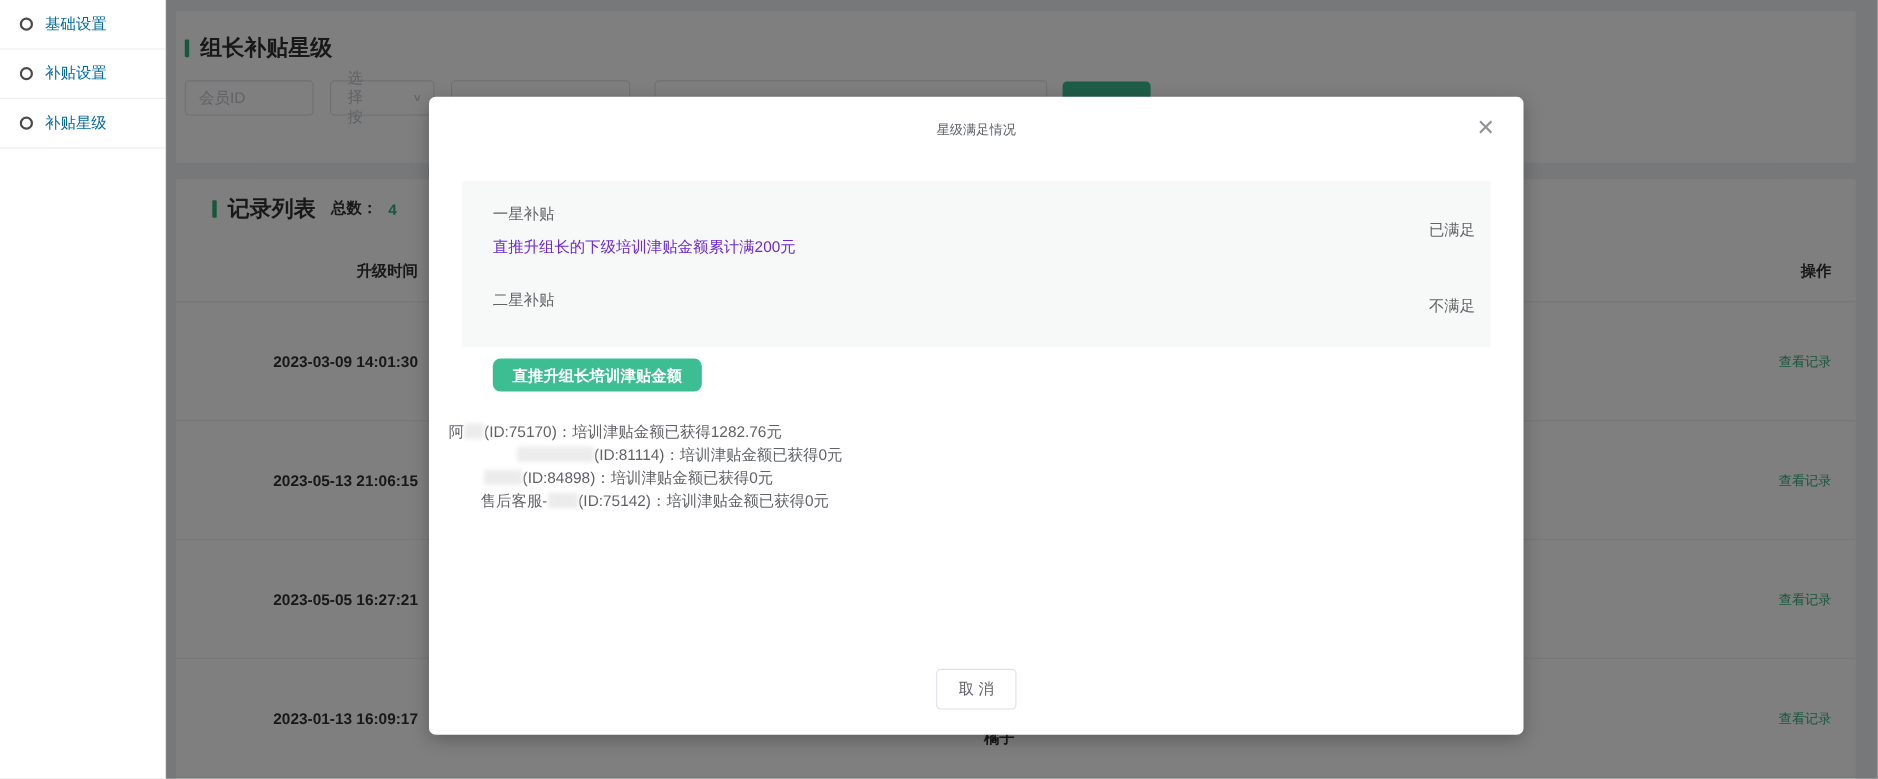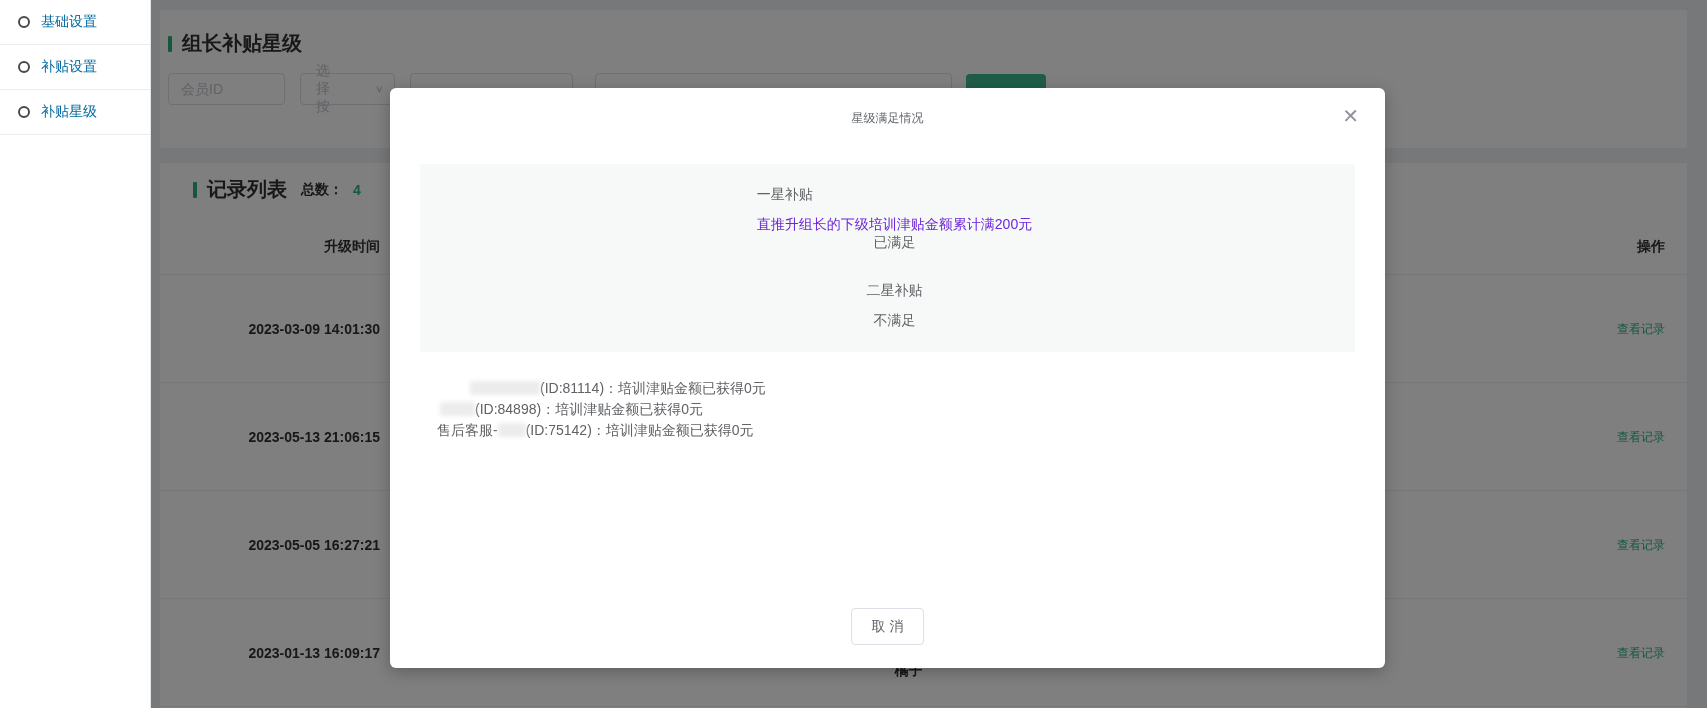--- a/index.html
+++ b/index.html
@@ -57,21 +57,21 @@
   .overlay { position:absolute; left:151px; right:0; top:0; bottom:0;
     background:rgba(0,0,0,.5); z-index:50; }
   .modal { position:absolute; left:390px; top:88px; width:995px; height:580px;
     background:#fff; border-radius:6px; z-index:60;
     box-shadow:0 4px 16px rgba(0,0,0,.25); }
   .m-close { position:absolute; top:18px; right:26px; color:#909399; font-size:20px;
     line-height:1; cursor:pointer; font-family:"DejaVu Sans",sans-serif; }
   .m-title { padding-top:22px; text-align:center; font-size:12px; color:#5f6368; }
   .cond-box { margin:37px 30px 0 30px; background:#f7f8f8; border-radius:2px;
     padding:22px 14px 22px 28px; }
-  .cond { display:flex; align-items:center; justify-content:space-between;flex-direction:column; }
+  .cond { display:flex; align-items:center; justify-content:space-between; }
   .cond + .cond { margin-top:30px; }
   .cond-name { font-size:14px; color:#606266; margin-bottom:12px; }
   .cond-desc { font-size:14px; color:#6d28d9; }
   .cond-status { font-size:14px; color:#606266; flex:none; }
   .m-btn { display:inline-block; margin:10px 0 0 58px; height:30px; line-height:30px;
     padding:0 18px; background:#3cbd92; color:#fff; font-size:14px; font-weight:bold;
     border:none; border-radius:7px; cursor:pointer; font-family:inherit; }
   .members { margin:26px 0 0 18px; font-size:14px; color:#606266; line-height:21px; }
   .member.m1 { padding-left:62px; }
   .member.m2 { padding-left:32px; }
@@ -173,21 +173,23 @@
       <div class="cond-status">已满足</div>
     </div>
     <div class="cond">
       <div>
         <div class="cond-name">二星补贴</div>
       </div>
       <div class="cond-status">不满足</div>
     </div>
   </div>
 
+  <button class="m-btn">直推升组长培训津贴金额</button>
 
   <div class="members">
+    <div class="member m0"><span>阿</span><span class="redact"></span><span>(ID:75170)：培训津贴金额已获得1282.76元</span></div>
     <div class="member m1"><span></span><span class="redact"></span><span>(ID:81114)：培训津贴金额已获得0元</span></div>
     <div class="member m2"><span></span><span class="redact"></span><span>(ID:84898)：培训津贴金额已获得0元</span></div>
     <div class="member m3"><span>售后客服-</span><span class="redact"></span><span>(ID:75142)：培训津贴金额已获得0元</span></div>
   </div>
 
   <button class="m-cancel">取 消</button>
 </div>
 
 </body></html>

